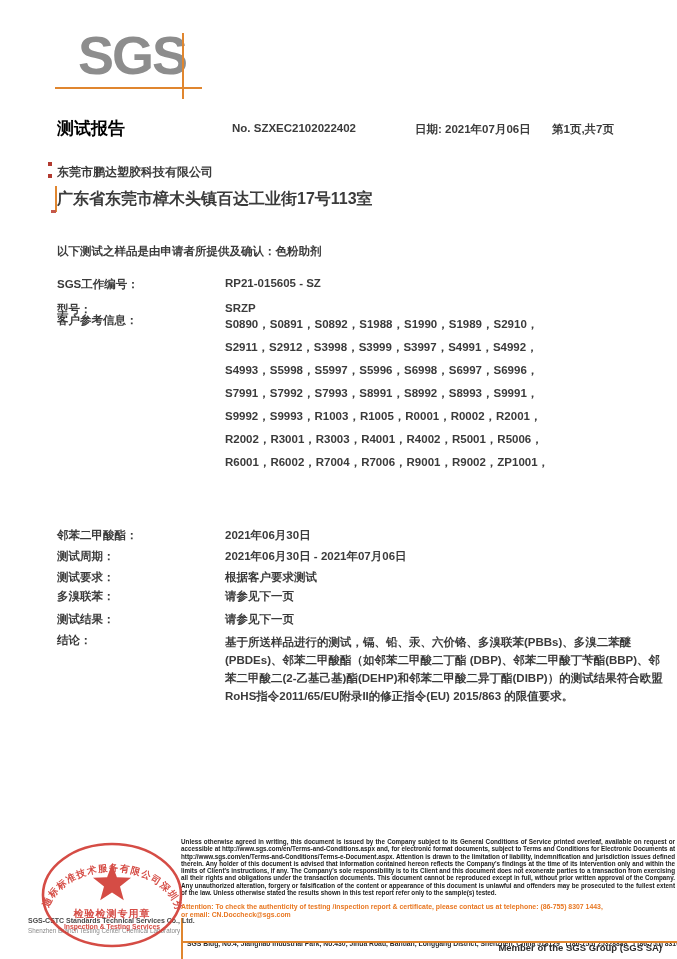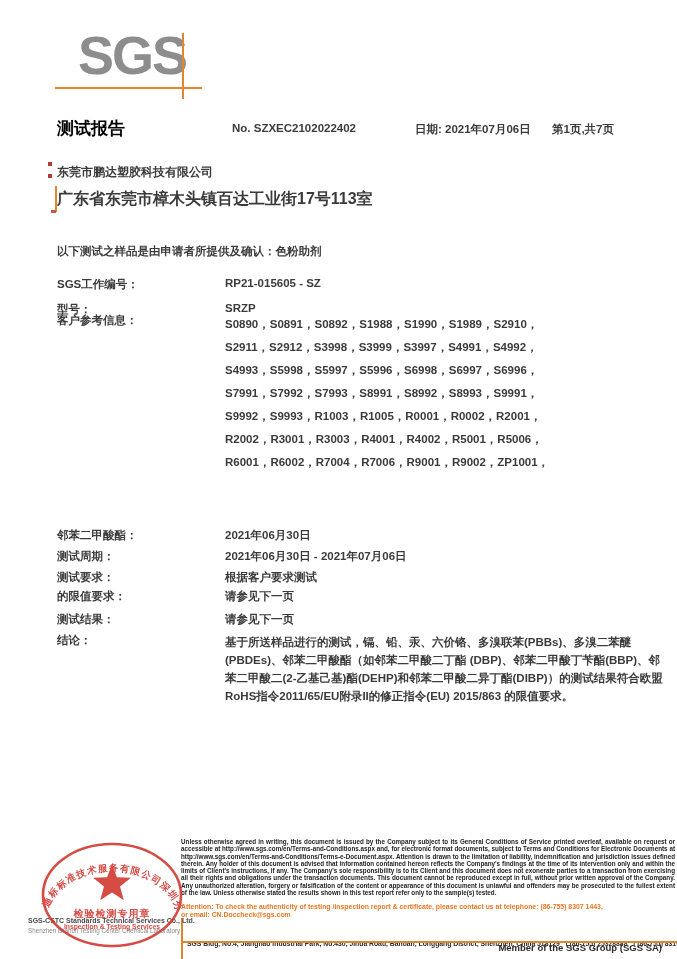--- a/index.html
+++ b/index.html
@@ -104,21 +104,21 @@
   <span class="lbl">测试周期：</span>
   <span class="val">2021年06月30日 - 2021年07月06日</span>
 </div>
 
 <div class="frow" style="top:570px">
   <span class="lbl">测试要求：</span>
   <span class="val">根据客户要求测试</span>
 </div>
 
 <div class="frow" style="top:589px">
-  <span class="lbl">的限值要求：</span>
+  <span class="lbl">多溴联苯：</span>
   <span class="val">请参见下一页</span>
 </div>
 
 <div class="frow" style="top:612px">
   <span class="lbl">测试结果：</span>
   <span class="val">请参见下一页</span>
 </div>
 
 <div class="frow" style="top:633px">
   <span class="lbl">结论：</span>

